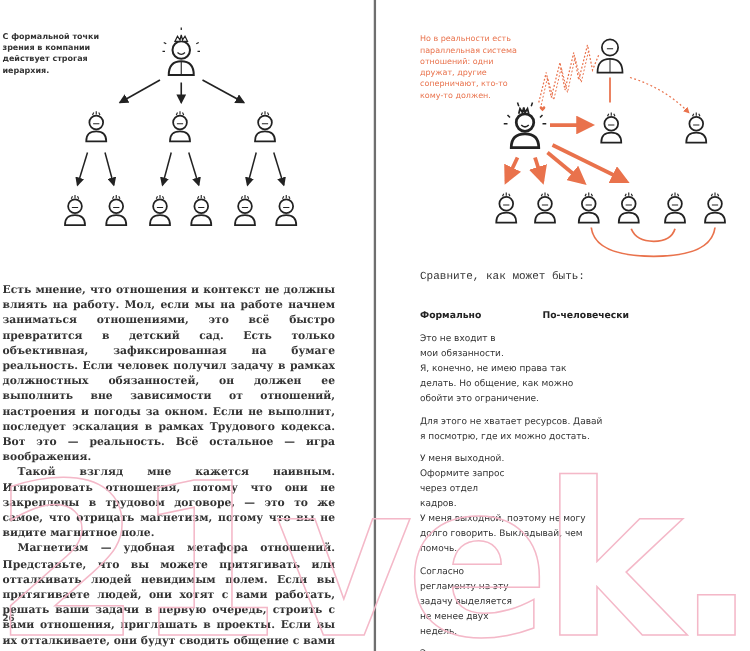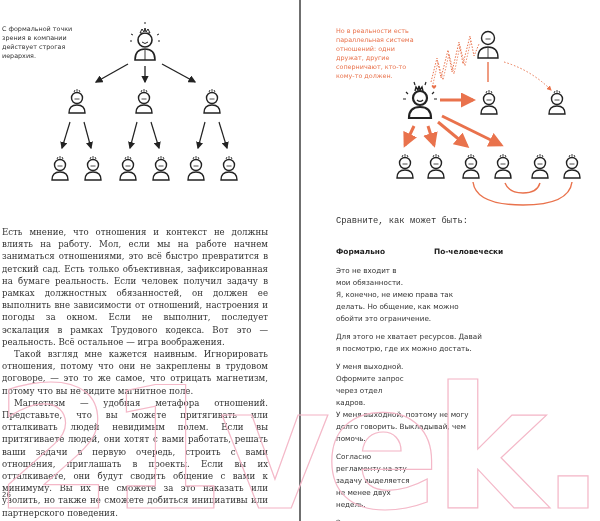--- a/index.html
+++ b/index.html
@@ -1,20 +1,20 @@
 <!DOCTYPE html>
 <html><head>
 <meta charset="utf-8">
 <style>
   * { box-sizing: border-box; margin: 0; padding: 0; }
   html, body { width: 600px; height: 521px; background: #ffffff; overflow: hidden; }
   body { position: relative; font-family: "Liberation Sans", sans-serif; color: #333; }
 
   .page { position: absolute; top: 0; height: 521px; background: #fff; }
-  .page-left { left: 0; width: 269px; }
+  .page-left { left: 0; width: 269px; font-weight: bold; }
   .page-right { left: 301px; width: 357px; }
   .spine { position: absolute; left: 299px; top: 0; width: 2px; height: 521px; background: #6f6f6f; }
 
   .caption-left {
     position: absolute; left: 2px; top: 25px; width: 82px;
     font-size: 6.4px; line-height: 9px; color: #333;
     font-family: "DejaVu Sans", sans-serif;
   }
   .caption-right {
     position: absolute; left: 35px; top: 27px; width: 85px;

